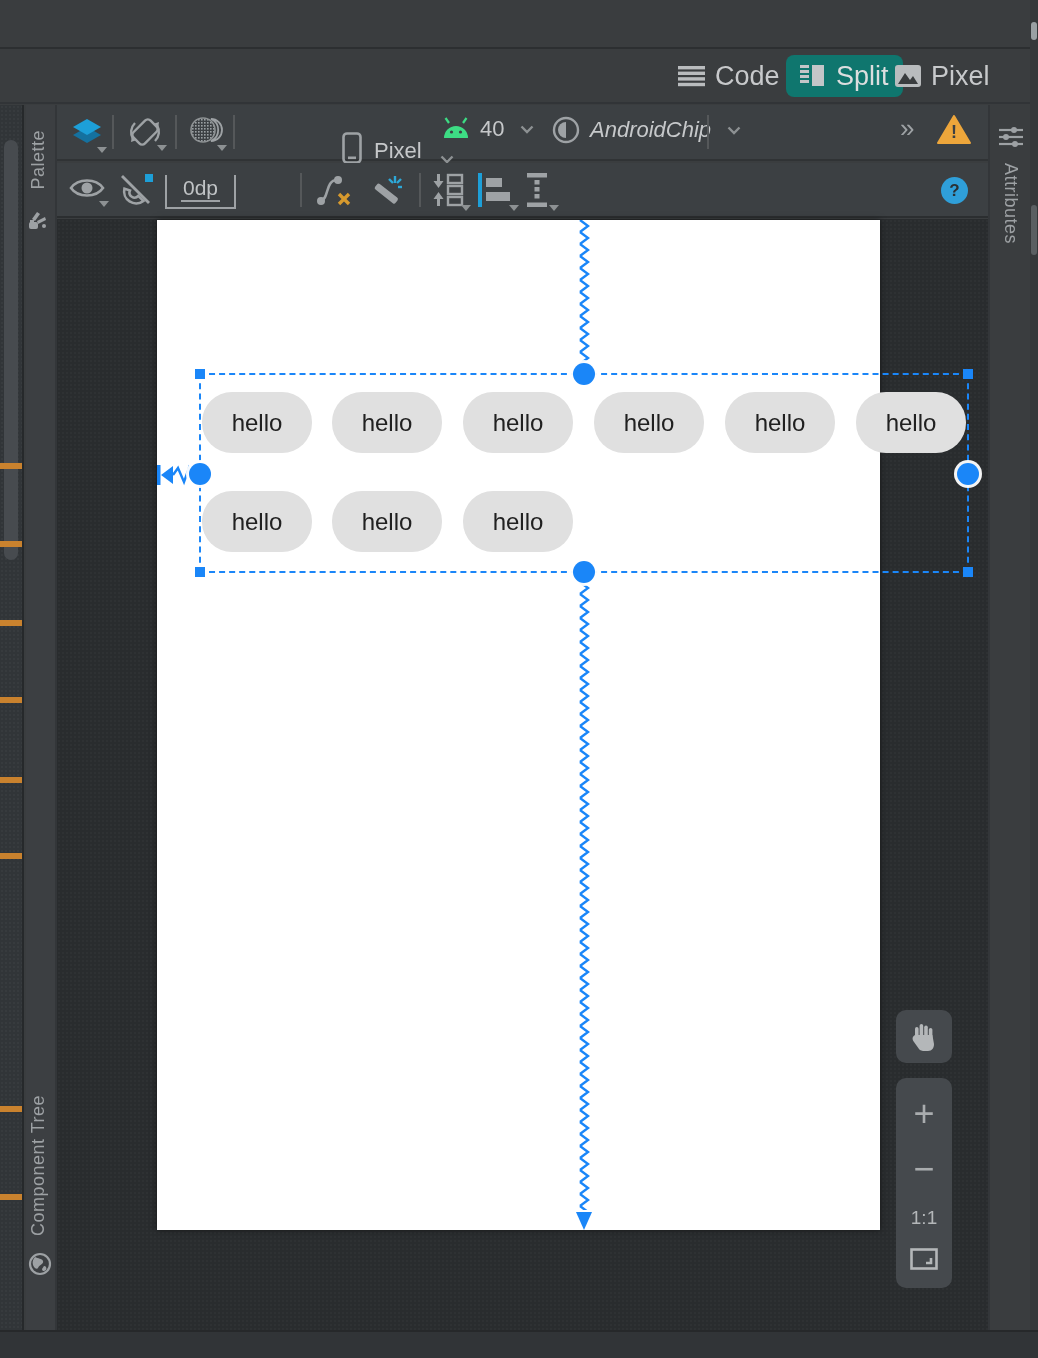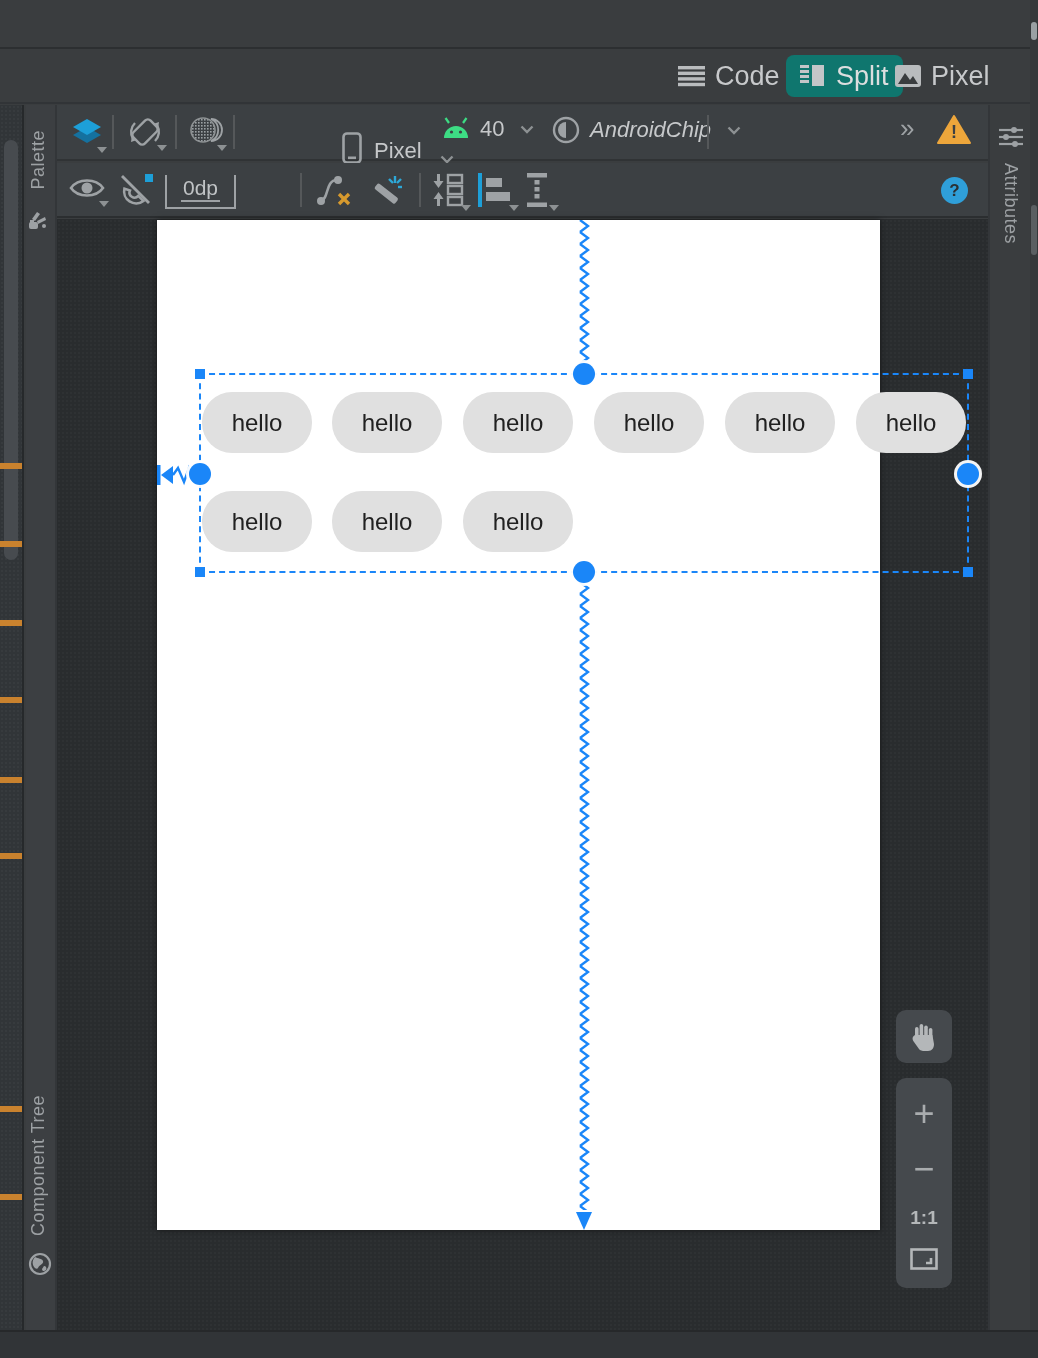--- a/index.html
+++ b/index.html
@@ -396,21 +396,21 @@
         <rect x="8.6" y="1" width="3.6" height="14" rx="1.8"></rect>
         <rect x="13.2" y="2.5" width="3.6" height="13" rx="1.8"></rect>
         <rect x="17.8" y="5" width="3.6" height="11" rx="1.8"></rect>
         <path d="M4 12 C 1 14 1 16 3 19 L 8 26 C 9 27.5 11 28 14 28 L 17 28 C 21 28 23 25 23 21 L 21.4 12 L 4 12 Z"></path>
       </g>
     </svg>
   </div>
   <div class="zbtn abs" style="left:896px;top:1078px;width:56px;height:210px;justify-content:space-around;padding:8px 0;">
     <div class="zglyph">+</div>
     <div class="zglyph">−</div>
-    <div style="font-size:19px;font-weight:bold;color:#b4b7b9;">1:1</div>
+    <div style="font-size:19px;font-weight:normal;color:#b4b7b9;">1:1</div>
     <svg width="28" height="22" viewBox="0 0 28 22">
       <rect x="1.5" y="1.5" width="25" height="19" fill="none" stroke="#b4b7b9" stroke-width="2.6"></rect>
       <path d="M16 15 L21 15 L21 10" fill="none" stroke="#b4b7b9" stroke-width="2.6"></path>
     </svg>
   </div>
 
   <div id="statusbar" class="abs"></div>
 </div>
 
 </body></html>

